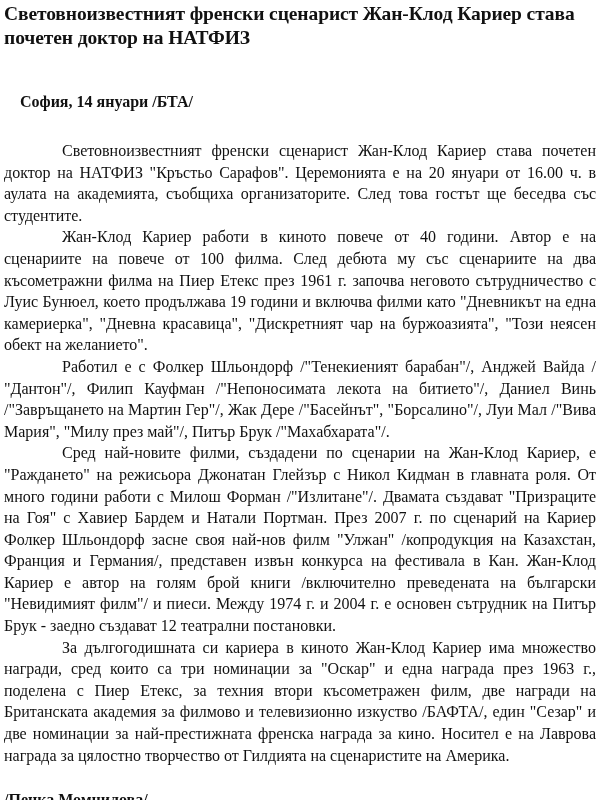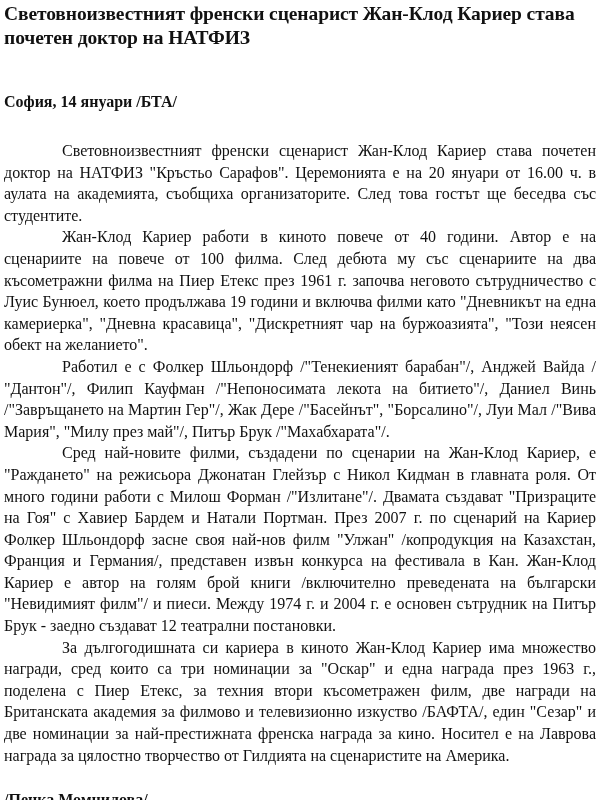--- a/index.html
+++ b/index.html
@@ -8,21 +8,21 @@
     font-family: "Liberation Serif", "DejaVu Serif", serif;
     color: #111;
   }
   .page { position: relative; width: 600px; height: 747px; padding: 0 4px 0 4px; box-sizing: border-box; }
   .title {
     margin: 0; padding-top: 2px;
     font-weight: bold; font-size: 19.5px; line-height: 24px;
     letter-spacing: -0.1px;
   }
   .dateline {
-    margin: 0; margin-top: 42px;
+    margin: 16px; margin-top: 42px;
     font-weight: bold; font-size: 16px; line-height: 20px;
   }
   .body { margin-top: 28px; }
   .para {
     margin: 0;
     font-size: 16px; line-height: 21.6px;
     text-align: justify;
     text-indent: 58px;
   }
   .author {

